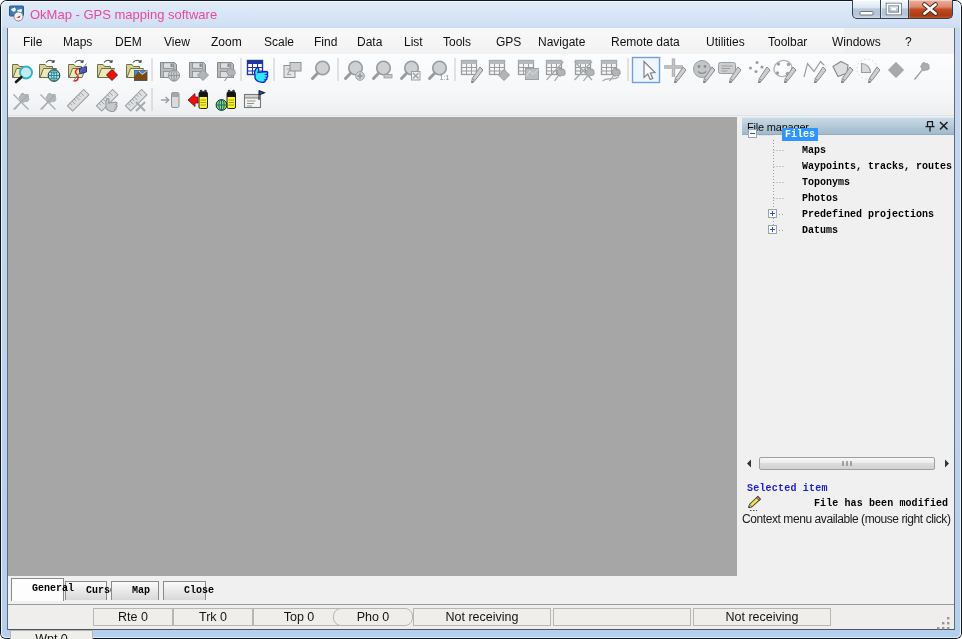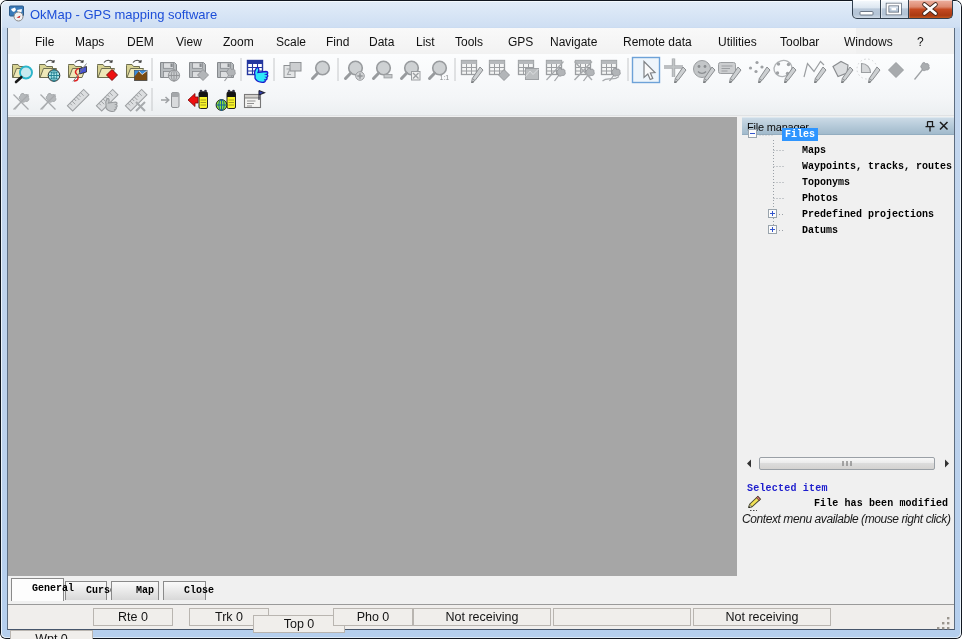--- a/index.html
+++ b/index.html
@@ -4,40 +4,40 @@
 <style>
 * { margin:0; padding:0; box-sizing:border-box; }
 html,body { width:962px; height:639px; overflow:hidden; font-family:"Liberation Sans",sans-serif; }
 #win { position:absolute; left:0; top:0; width:962px; height:639px;
   background:#10161f; border-radius:7px 7px 6px 6px; }
 #glass { position:absolute; left:1px; top:1px; width:960px; height:637px;
   border-radius:6px 6px 5px 5px;
   background:linear-gradient(180deg,#e2ecf8 0%,#cfdff3 4%,#c5d8ef 28px,#bdd2ec 60%,#b5cfee 100%);
   box-shadow:inset 0 1px 0 #f4f9fd, inset 1px 0 0 rgba(250,253,255,0.75), inset -1px 0 0 rgba(250,253,255,0.75), inset 0 -1px 0 rgba(250,253,255,0.6);
 }
-#titletext { position:absolute; left:30px; top:7px; font-size:13px; color:#1d4ed8; }
+#titletext { position:absolute; left:30px; top:7px; font-size:13px; color:#ec4899; }
 #appicon { position:absolute; left:9px; top:5px; }
 
 #wbtns { position:absolute; left:852px; top:0; width:101px; height:19px; }
 .wb { position:absolute; top:0; height:19px; border:1px solid #32404f; border-top:none; }
 #wb-min { left:0; width:29px; border-radius:0 0 0 5px;
   background:linear-gradient(180deg,#f6fafd 0%,#dde7f1 42%,#bac9da 50%,#b4c4d6 80%,#cfdae6 100%);
   box-shadow:inset 0 1px 0 rgba(255,255,255,0.8); }
 #wb-max { left:28px; width:29px;
   background:linear-gradient(180deg,#f6fafd 0%,#dde7f1 42%,#bac9da 50%,#b4c4d6 80%,#cfdae6 100%);
   box-shadow:inset 0 1px 0 rgba(255,255,255,0.8), inset 1px 0 0 rgba(255,255,255,0.5); }
 #wb-close { left:56px; width:45px; border-radius:0 0 5px 0;
   background:linear-gradient(180deg,#edb0a0 0%,#dd8a70 38%,#c54a22 52%,#aa3a12 85%,#c0561e 100%);
   box-shadow:inset 0 1px 0 rgba(255,255,255,0.45), inset 1px 0 0 rgba(255,255,255,0.2); }
 
 #client { position:absolute; left:7px; top:28px; width:948px; height:602px;
   border-left:1px solid #5d6d80; border-right:1px solid #5d6d80; border-bottom:1px solid #47566b;
   background:#f0f0f0; }
 
-#menubar { position:absolute; left:20px; top:28px; width:836px; height:26px;
+#menubar { position:absolute; left:8px; top:28px; width:836px; height:26px;
   background:linear-gradient(180deg,#f9f9f9,#f2f2f2); font-size:12px; color:#111; }
 .mi { position:absolute; top:7px; }
 
 #toolbars { position:absolute; left:8px; top:54px; width:946px; height:62px;
   background:linear-gradient(180deg,#fcfdfe 0%,#f4f6f8 70%,#eceff1 100%);
   border-bottom:1px solid #e0e2e4; }
 
 #canvas { position:absolute; left:8px; top:117px; width:729px; height:459px; background:#a6a6a6; }
 
 #panel { position:absolute; left:742px; top:117px; width:212px; height:484px; background:#f0f0f0; }
@@ -53,25 +53,25 @@
 .ebox i { position:absolute; left:1px; top:3px; width:5px; height:1px; background:#3355cc; }
 .ebox b { position:absolute; left:3px; top:1px; width:1px; height:5px; background:#3355cc; }
 
 #hsb { position:absolute; left:742px; top:456px; width:212px; height:15px; background:#f0f0f0; }
 #hsb .thumb { position:absolute; left:17px; top:1px; width:176px; height:13px;
   background:linear-gradient(180deg,#f8f8f8 0%,#ebebeb 45%,#dcdcdc 50%,#d4d2d0 100%);
   border:1px solid #9aa0a6; border-radius:2px; }
 
 #selitem { position:absolute; left:747px; top:483px; font-family:"Liberation Mono",monospace; font-weight:bold; font-size:10px; color:#1d1dcd; letter-spacing:0.2px;text-align:center; }
 #modline { position:absolute; left:770px; top:498px; font-family:"Liberation Mono",monospace; font-weight:bold; font-size:10px; color:#000; letter-spacing:0.1px;margin-left:44px; }
-#ctxline { position:absolute; left:742px; top:512px; font-size:12px; letter-spacing:-0.42px; color:#1a1a1a; white-space:nowrap;font-style:italic; }
+#ctxline { position:absolute; left:742px; top:512px; font-size:12px; letter-spacing:-0.42px; color:#1a1a1a; white-space:nowrap; }
 
 #tabstrip { position:absolute; left:8px; top:576px; width:946px; height:25px; background:#f0f0f0; }
 .tab { position:absolute; font-family:"Liberation Mono",monospace; font-weight:bold; font-size:10px; color:#000;
-  border:1px solid #8a8a8a; border-bottom:none; text-align:center; padding-left:20px; }
+  border:1px solid #8a8a8a; border-bottom:none; text-align:left; padding-left:20px; }
 .tab.on { top:2px; height:23px; background:#fdfdfd; line-height:20px; z-index:2; }
 .tab.off { top:5px; height:19px; background:linear-gradient(180deg,#fafafa,#d8d8d8); line-height:17px; }
 
 #statusbar { position:absolute; left:8px; top:604px; width:946px; height:25px;
   background:#f0eeec; border-top:1px solid #9a9a9a; }
 .sc { position:absolute; top:3px; height:18px; border:1px solid #b9b5b0; background:#f0eeeb;
   font-size:12.5px; color:#141414; text-align:center; line-height:16px; }
 </style>
 </head>
 <body>
@@ -476,23 +476,23 @@
 <div id="tabstrip">
   <div class="tab on" style="left:3px;  width:53px;">General</div>
   <div class="tab off" style="left:57px; width:42px;">Cursor</div>
   <div class="tab off" style="left:103px;width:48px;">Map</div>
   <div class="tab off" style="left:155px;width:43px;">Close</div>
 </div>
 
 <div id="statusbar">
   <div class="sc" style="left:2px;  width:83px;margin-top:22px;">Wpt 0</div>
   <div class="sc" style="left:85px; width:80px;">Rte 0</div>
-  <div class="sc" style="left:165px;width:80px;margin-left:16px;">Trk 0</div>
-  <div class="sc" style="left:245px;width:92px;margin-top:7px;">Top 0</div>
-  <div class="sc" style="left:325px;width:80px;">Pho 0</div>
+  <div class="sc" style="left:165px;width:80px;">Trk 0</div>
+  <div class="sc" style="left:245px;width:92px;">Top 0</div>
+  <div class="sc" style="left:325px;width:80px;border-radius:8px;">Pho 0</div>
   <div class="sc" style="left:405px;width:138px;">Not receiving</div>
   <div class="sc" style="left:545px;width:138px;"></div>
   <div class="sc" style="left:685px;width:138px;">Not receiving</div>
   <svg width="14" height="14" viewBox="0 0 14 14" style="position:absolute;left:929px;top:12px">
     <g fill="#9a958e">
       <rect x="10" y="0" width="2.4" height="2.4"></rect>
       <rect x="5" y="5" width="2.4" height="2.4"></rect>
         <rect x="10" y="5" width="2.4" height="2.4"></rect>
       <rect x="0" y="10" width="2.4" height="2.4"></rect>
         <rect x="5" y="10" width="2.4" height="2.4"></rect>

